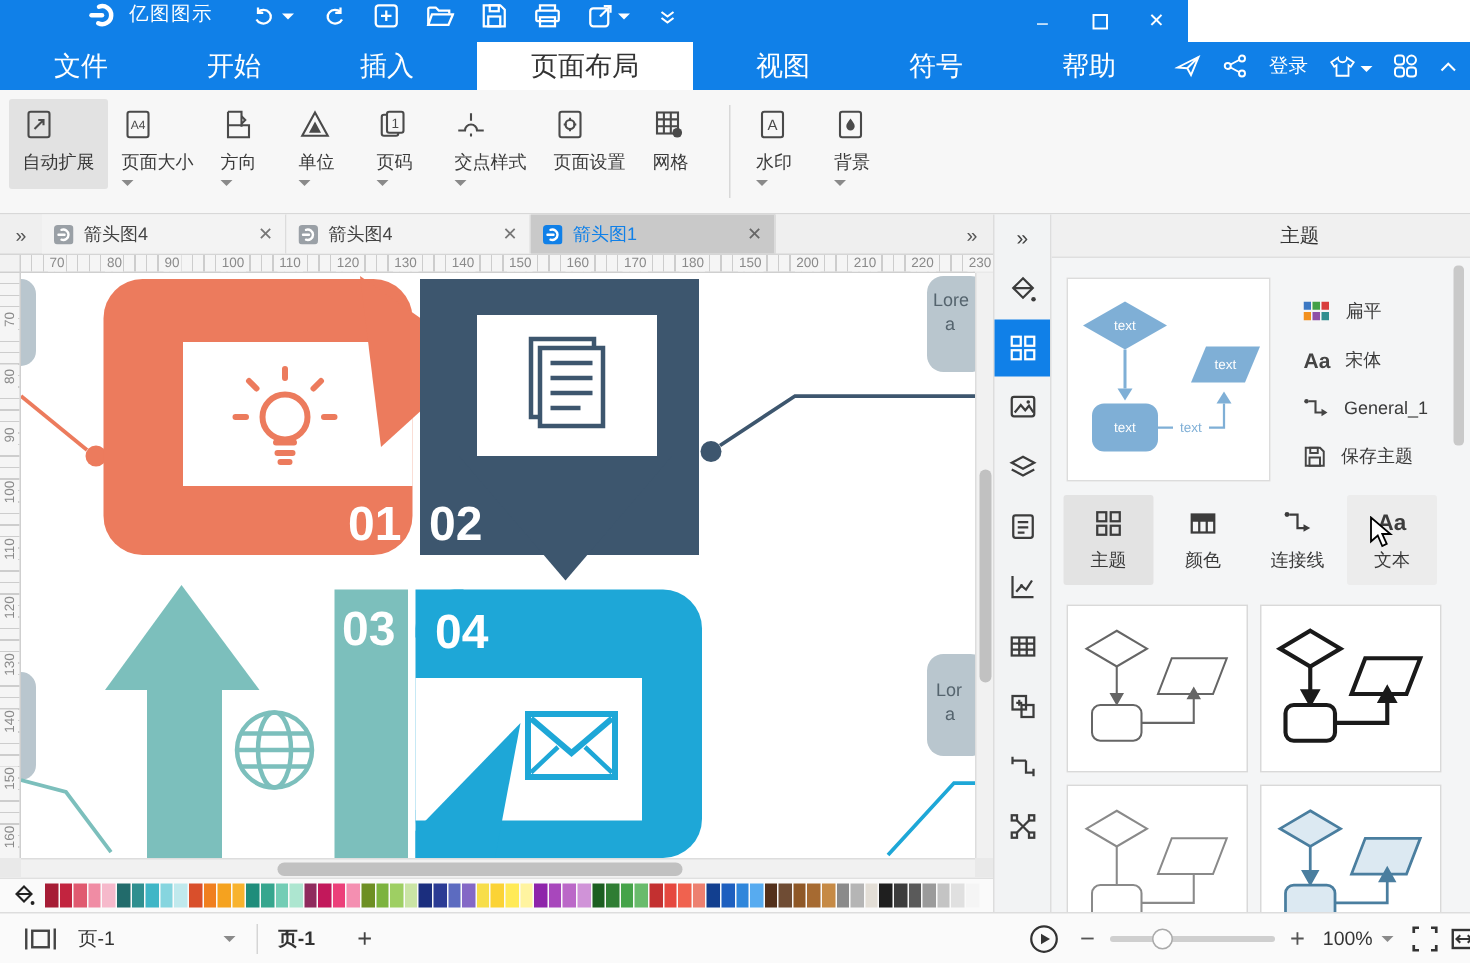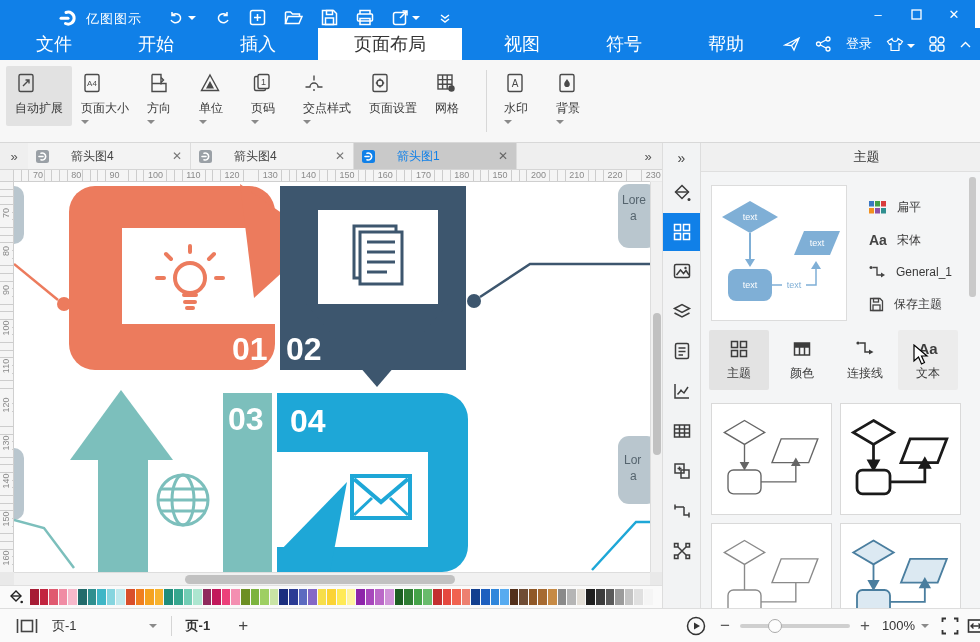--- a/index.html
+++ b/index.html
@@ -2,22 +2,22 @@
 <html style="--titlebar: #1080E8; --accent: #1080E8; --orange: #EC7B5D; --slate: #3D566E; --teal: #7CBFBC; --cyan: #1EA7D7; --note: #B9C6CE; --preview-blue: #7FAFD6;"><head>
 <meta charset="utf-8">
 <style>
   * { margin:0; padding:0; box-sizing:border-box; }
   html,body { width:980px; height:642px; overflow:hidden;
     font-family:"Liberation Sans","DejaVu Sans",sans-serif; }
   #app { position:relative; width:980px; height:642px; background:#fff; font-size:13px; }
   svg { display:block; }
 
   
-  .titlebar { position:absolute; left:0; top:0; width:975px; height:28px;
-    background:var(--titlebar,#1080E8); display:flex; align-items:flex-end; color:#fff; }
+  .titlebar { position:absolute; left:0; top:0; width:792px; height:28px;
+    background:var(--titlebar,#1080E8); display:flex; align-items:flex-start; color:#fff; }
   .titlebar .logo { margin-left:58px; }
   .titlebar .appname { font-size:13px; margin-left:8px; letter-spacing:1px; }
   .qa { display:flex; align-items:center; margin-left:22px; gap:10px; }
   .qa .qbtn { display:flex; align-items:center; padding:2px 4px; cursor:default; }
   .wincontrols { position:absolute; right:6px; top:0; height:28px; display:flex; align-items:center; gap:8px; }
   .wbtn { width:30px; height:24px; display:flex; align-items:center; justify-content:center; color:#fff; font-size:13px; }
 
   
   .menubar { position:absolute; left:0; top:28px; width:980px; height:32px;
     background:var(--titlebar,#1080E8); display:flex; align-items:stretch; color:#fff; }
@@ -34,21 +34,21 @@
   .caret { width:0; height:0; border-left:4px solid transparent; border-right:4px solid transparent;
     border-top:4px solid #8a8a8a; margin-top:3px; }
   .caret.hidden { visibility:hidden; }
   .rsep { width:1px; height:62px; background:#D8D8D8; margin:4px 8px 0 8px; }
   .icon22 { stroke:#4a4a4a; fill:none; stroke-width:1.4; }
 
   
   .tabbar { position:absolute; left:0; top:143px; width:662px; height:27px;
     background:#EFEFEF; border-bottom:1px solid #D5D5D5; display:flex; align-items:stretch; }
   .chev { width:28px; display:flex; align-items:center; justify-content:center; color:#555; font-size:13px; }
-  .dtab { width:163px; display:flex; align-items:center; gap:22px; padding:0 8px;
+  .dtab { width:163px; display:flex; align-items:center; gap:7px; padding:0 8px;
     border-right:1px solid #DCDCDC; font-size:12px; color:#444; background:#F3F3F3; }
   .dtab.active { background:#C9C9C9; color:var(--accent,#1080E8); }
   .dtab .dlabel { flex:1; white-space:nowrap; overflow:hidden; }
   .dtab .x { color:#777; font-size:12px; }
   .dtab.active .x { color:#666; }
 
   
   .canvas-region { position:absolute; left:0; top:170px; width:662px; height:415px; background:#E9E9E9; }
   .rcorner { position:absolute; left:0; top:0; width:14px; height:12px; background:#F2F2F2; border-right:1px solid #CFCFCF; border-bottom:1px solid #CFCFCF; }
   .h-ruler { position:absolute; left:14px; top:0; width:636px; height:12px; background:#F5F5F5;

